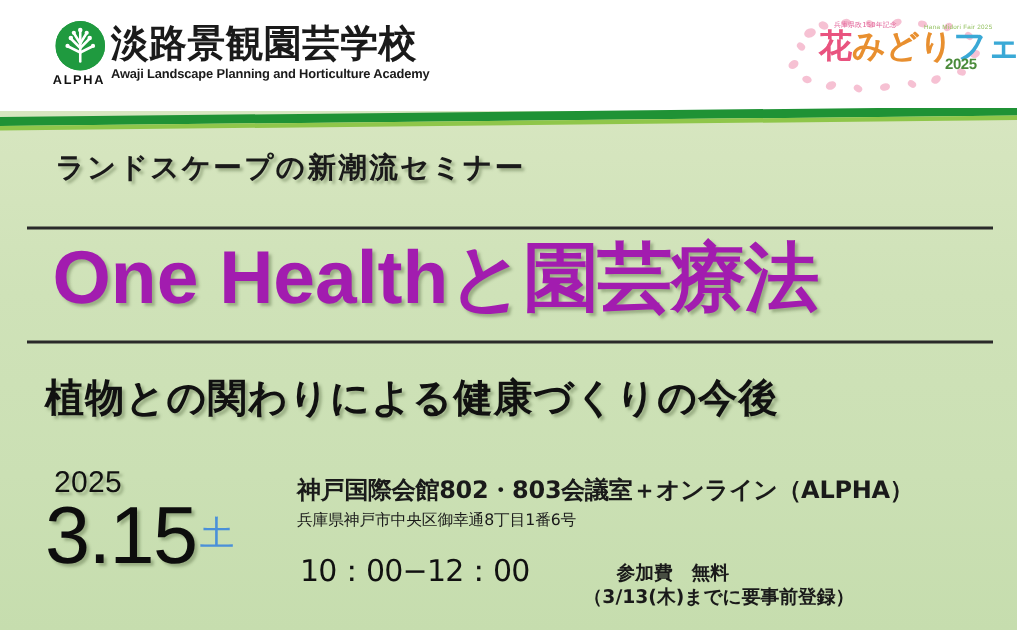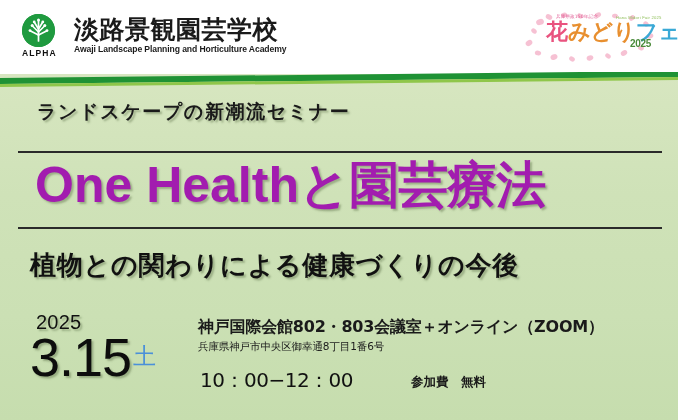--- a/index.html
+++ b/index.html
@@ -33,21 +33,21 @@
   .school-logo {
     position: absolute;
     left: 22px; top: 14px;
     display: flex;
     align-items: flex-start;
   }
   .alpha-mark {
     width: 48px;
     display: flex;
     flex-direction: column;
-    align-items: flex-start;
+    align-items: flex-end;
   }
   .alpha-circle {
     width: 33px; height: 33px;
     border-radius: 50%;
     background: #1f9a3f;
     position: relative;
     display: block;
   }
   .alpha-word {
     font-size: 8.5px;
@@ -384,24 +384,25 @@
 
   <div class="date-block">
     <div class="date-year shadowed">2025</div>
     <div class="date-main-row">
       <span class="date-main shadowed">3.15</span>
       <span class="date-dow">土</span>
     </div>
   </div>
 
   <div class="venue-block">
-    <div class="venue-line">神戸国際会館802・803会議室＋オンライン（ZOOM）</div>
+    <div class="venue-line">神戸国際会館802・803会議室＋オンライン（ALPHA）</div>
     <div class="venue-addr">兵庫県神戸市中央区御幸通8丁目1番6号</div>
   </div>
 
   <div class="time-row">
     <div class="time-text">10：00−12：00</div>
     <div class="fee-block">
       <div class="fee-line">参加費　無料</div>
+      <div class="fee-note">（3/13(木)までに要事前登録）</div>
     </div>
   </div>
 
 </div>
 
 </body></html>

